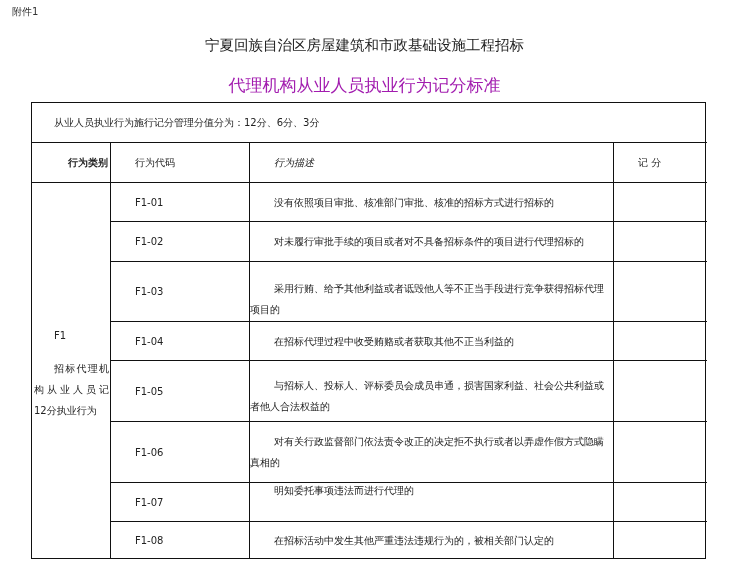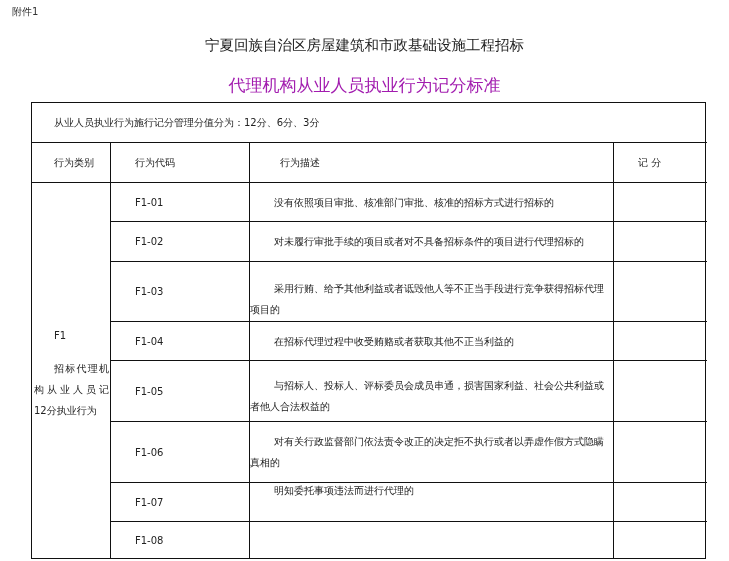--- a/index.html
+++ b/index.html
@@ -52,23 +52,23 @@
   <div class="hline" style="left:78px; width:597px; top:318px;"></div>
   <div class="hline" style="left:78px; width:597px; top:379px;"></div>
   <div class="hline" style="left:78px; width:597px; top:418px;"></div>
 
   <div class="vline" style="left:78px; top:39px; height:417px;"></div>
   <div class="vline" style="left:217px; top:39px; height:417px;"></div>
   <div class="vline" style="left:581px; top:39px; height:417px;"></div>
 
   <div class="cell note">从业人员执业行为施行记分管理分值分为：12分、6分、3分</div>
 
-  <div class="cell hdr" style="left:22px;">行为类别</div>
+  <div class="cell hdr" style="left:36px;font-weight:bold;">行为类别</div>
   <div class="cell hdr" style="left:103px;text-align:right;">行为代码</div>
-  <div class="cell hdr" style="left:248px;">行为描述</div>
+  <div class="cell hdr" style="left:242px;font-style:italic;">行为描述</div>
   <div class="cell hdr" style="left:606px;">记 分</div>
 
   <div class="cell cat">
     <div class="c-code">F1</div>
     <div class="c-line first">招标代理机</div>
     <div class="c-line">构从业人员记</div>
     <div class="c-line last">12分执业行为</div>
   </div>
 
   <div class="cell code" style="top:80px; height:38px;">F1-01</div>
@@ -107,14 +107,17 @@
     </div>
   <div class="cell score" style="top:319px; height:60px;"></div>
 
   <div class="cell code" style="top:380px; height:38px;">F1-07</div>
   <div class="cell desc" style="top:368px; height:38px;">
       <span>明知委托事项违法而进行代理的</span>
     </div>
   <div class="cell score" style="top:380px; height:38px;"></div>
 
   <div class="cell code" style="top:419px; height:37px;">F1-08</div>
+  <div class="cell desc" style="top:419px; height:37px;">
+      <span>在招标活动中发生其他严重违法违规行为的，被相关部门认定的</span>
+    </div>
   <div class="cell score" style="top:419px; height:37px;"></div>
 </div>
 
 </body></html>

